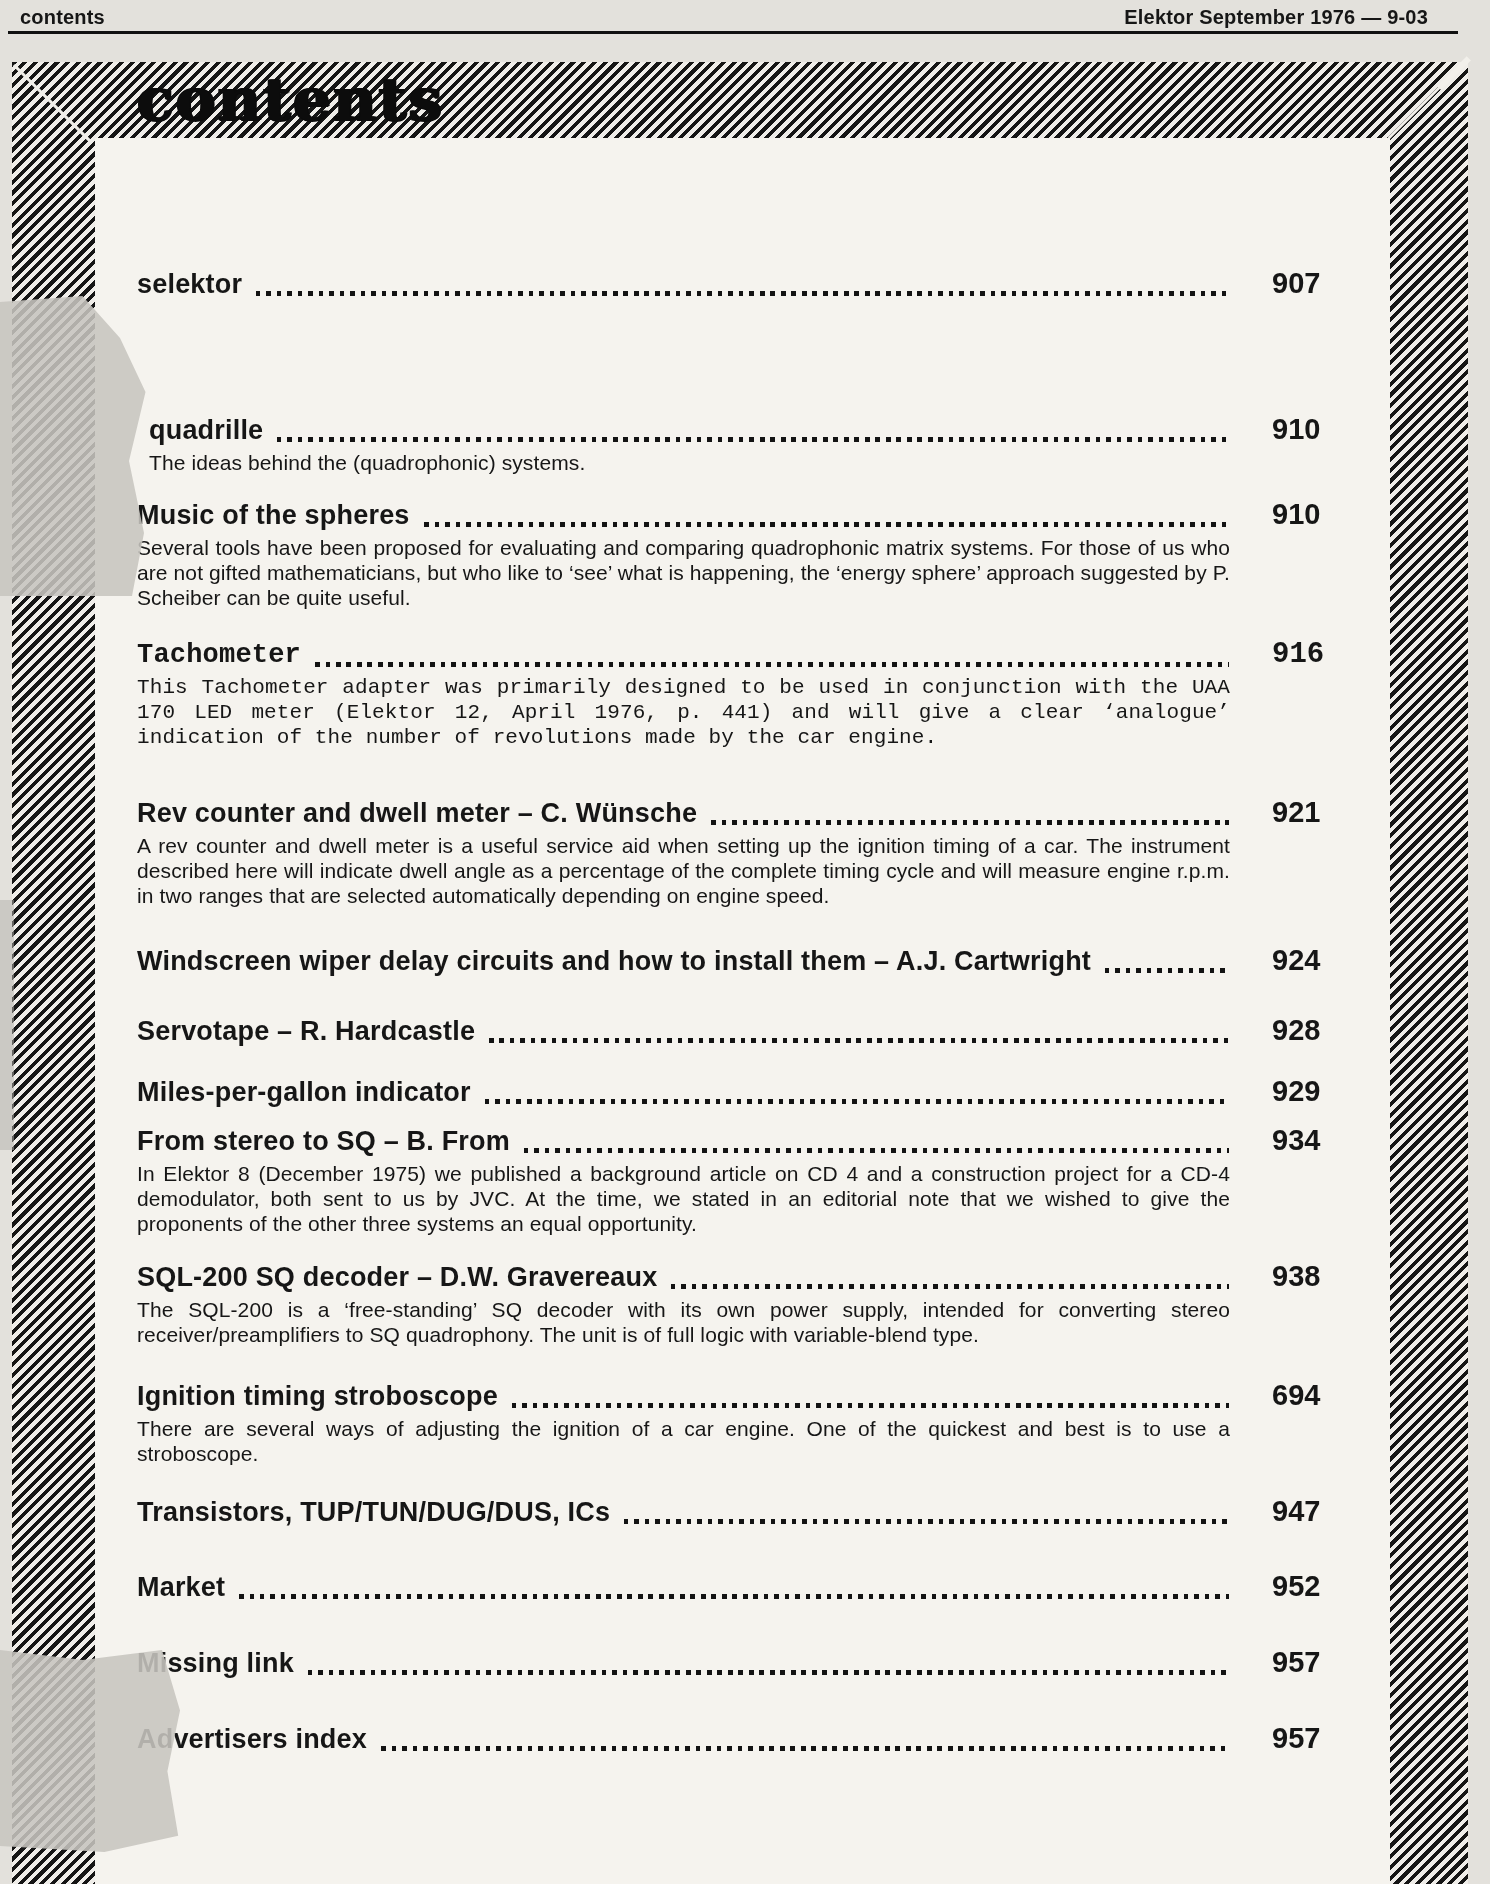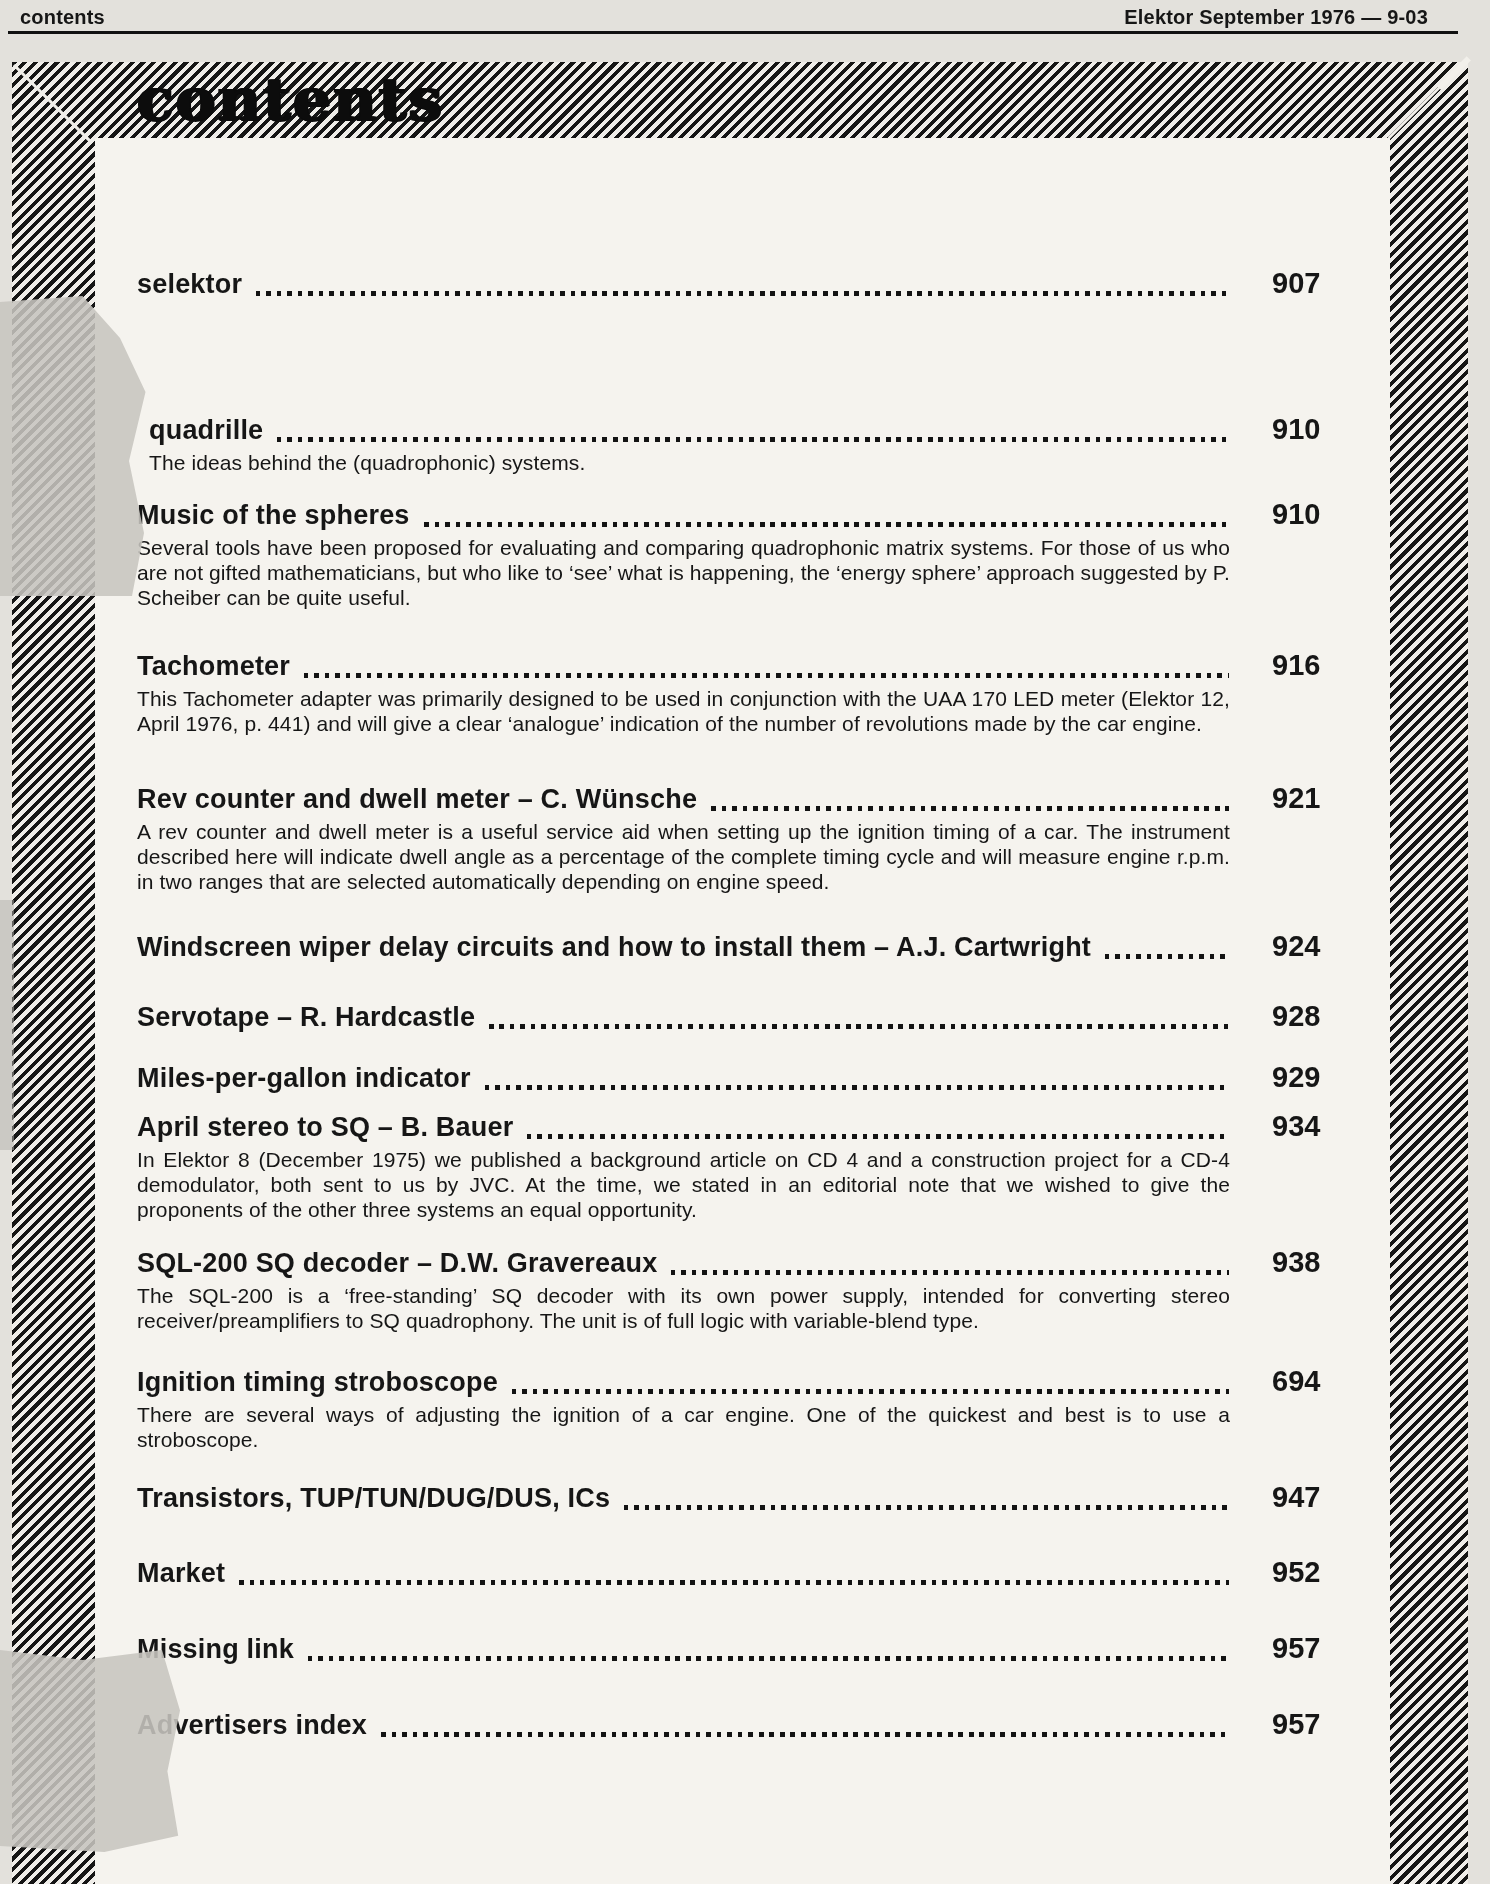--- a/index.html
+++ b/index.html
@@ -36,21 +36,21 @@
     font-size:60px;line-height:74px;letter-spacing:2px;color:#0c0c0c;
     text-shadow:1.4px 0 0 #0c0c0c,-1.4px 0 0 #0c0c0c,0 1px 0 #0c0c0c;
   }
 
   
   .toc{margin-left:42px;width:1183px;}
   .entry{margin-top:0;}
   .entry:nth-child(1){margin-top:130px;}
   .entry:nth-child(2){margin-top:114px;margin-left:12px;}
   .entry:nth-child(3){margin-top:24px;}
-  .entry:nth-child(4){margin-top:40px;}
+  .entry:nth-child(4){margin-top:29px;font-family:Liberation Mono, monospace;}
   .entry:nth-child(5){margin-top:47px;}
   .entry:nth-child(6){margin-top:37px;}
   .entry:nth-child(7){margin-top:38px;}
   .entry:nth-child(8){margin-top:29px;}
   .entry:nth-child(9){margin-top:17px;}
   .entry:nth-child(10){margin-top:25px;}
   .entry:nth-child(11){margin-top:33px;}
   .entry:nth-child(12){margin-top:30px;}
   .entry:nth-child(13){margin-top:43px;}
   .entry:nth-child(14){margin-top:44px;}
@@ -152,21 +152,21 @@
           </div>
           <div class="entry">
             <div class="trow">
               <span class="title">Miles-per-gallon indicator</span>
               <span class="leader"></span>
               <span class="pagenum">929</span>
             </div>
           </div>
           <div class="entry">
             <div class="trow">
-              <span class="title">April stereo to SQ – B. Bauer</span>
+              <span class="title">From stereo to SQ – B. From</span>
               <span class="leader"></span>
               <span class="pagenum">934</span>
             </div>
             <p class="desc">In Elektor 8 (December 1975) we published a background article on CD 4 and a construction project for a CD-4 demodulator, both sent to us by JVC. At the time, we stated in an editorial note that we wished to give the proponents of the other three systems an equal opportunity.</p>
           </div>
           <div class="entry">
             <div class="trow">
               <span class="title">SQL-200 SQ decoder – D.W. Gravereaux</span>
               <span class="leader"></span>
               <span class="pagenum">938</span>

